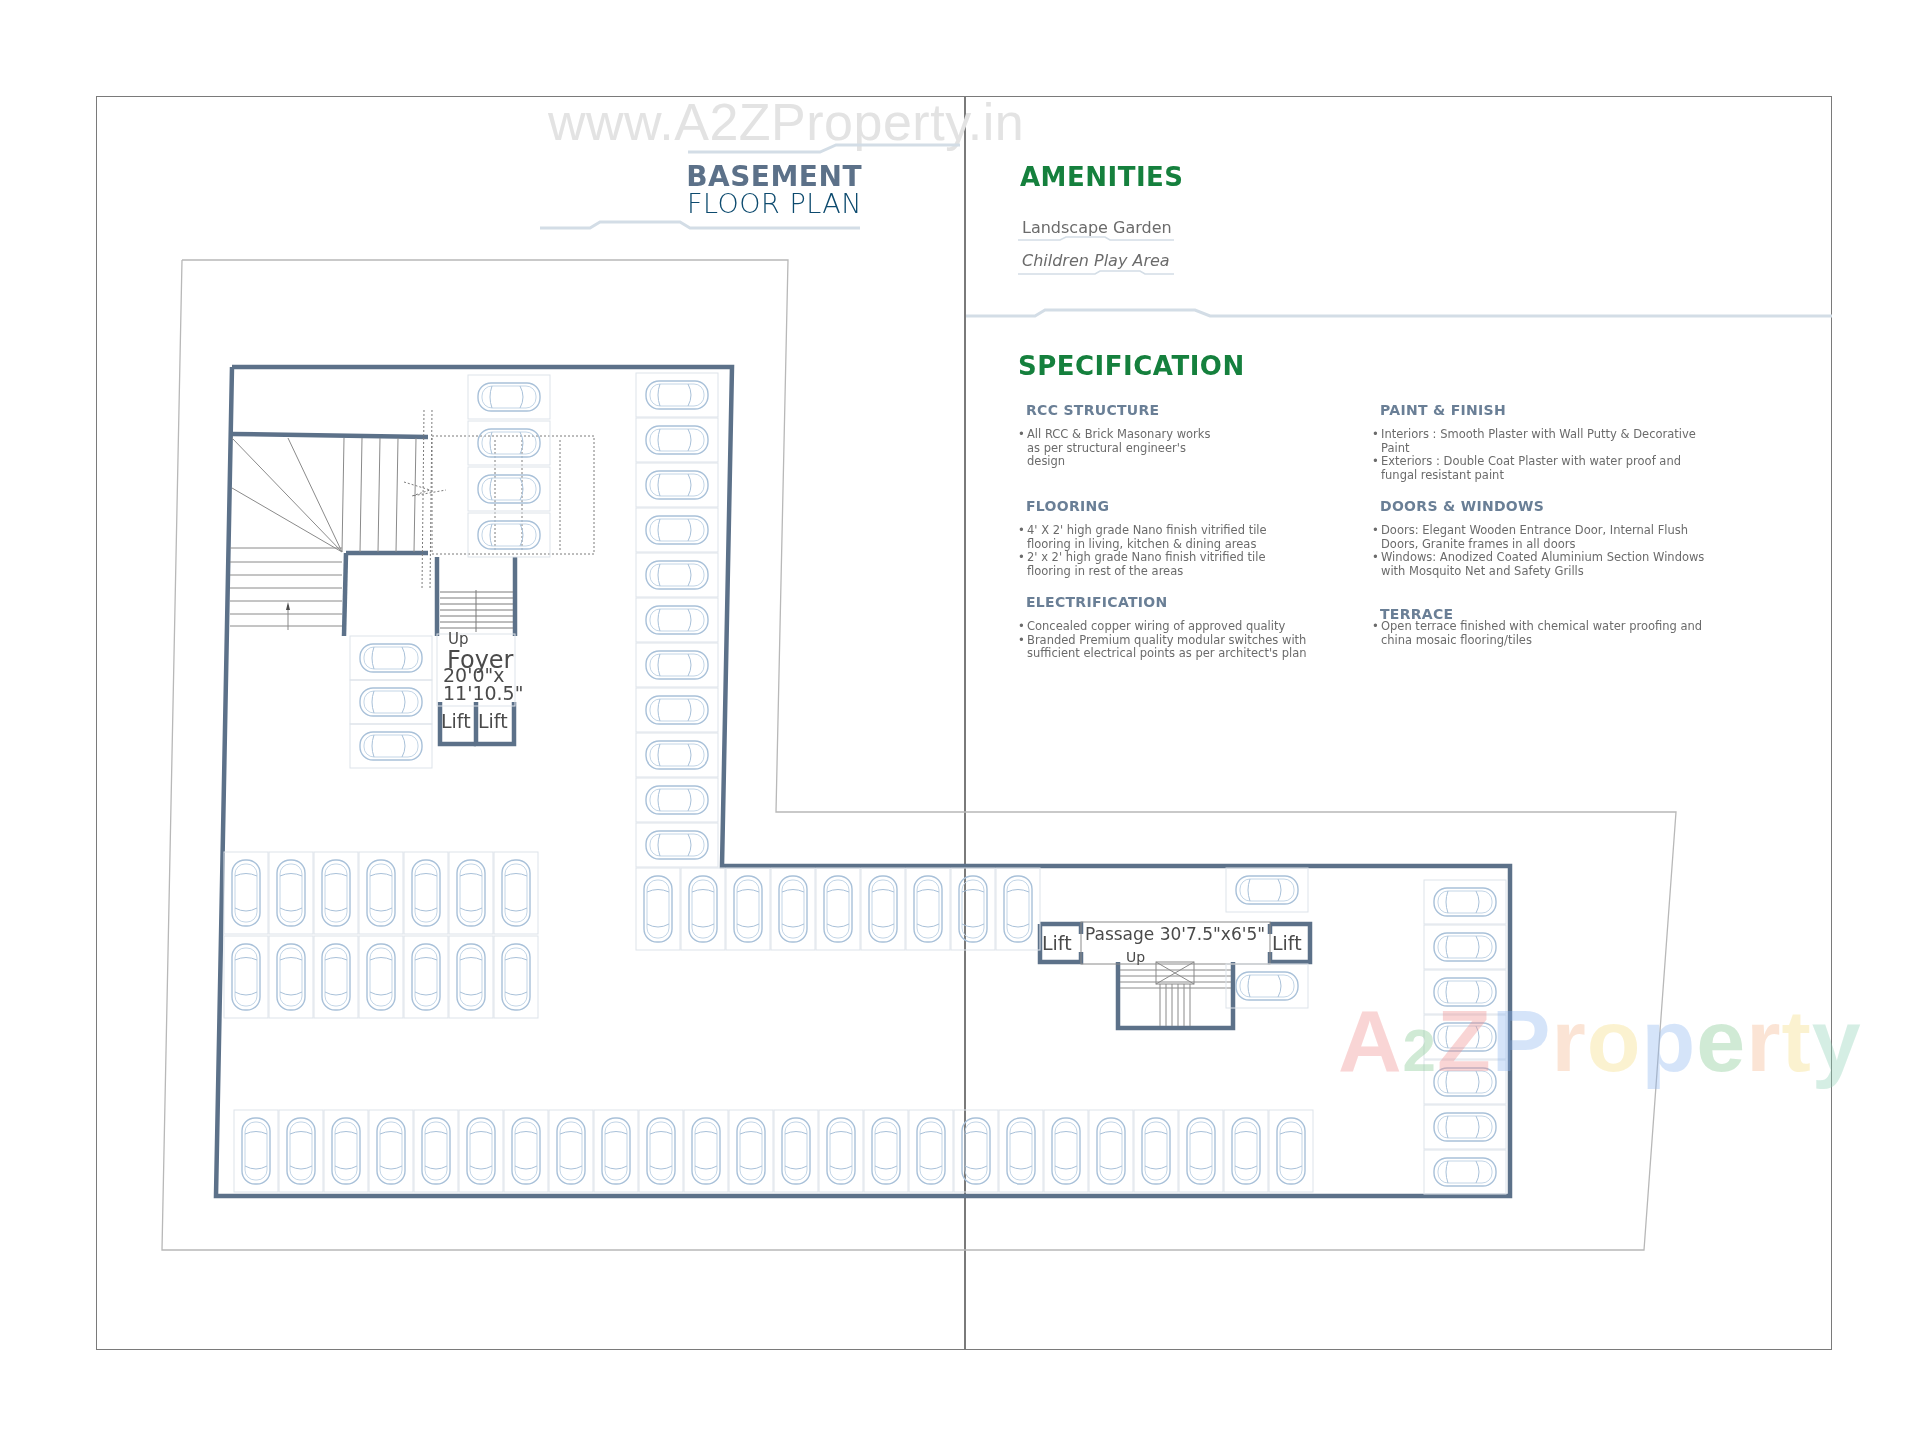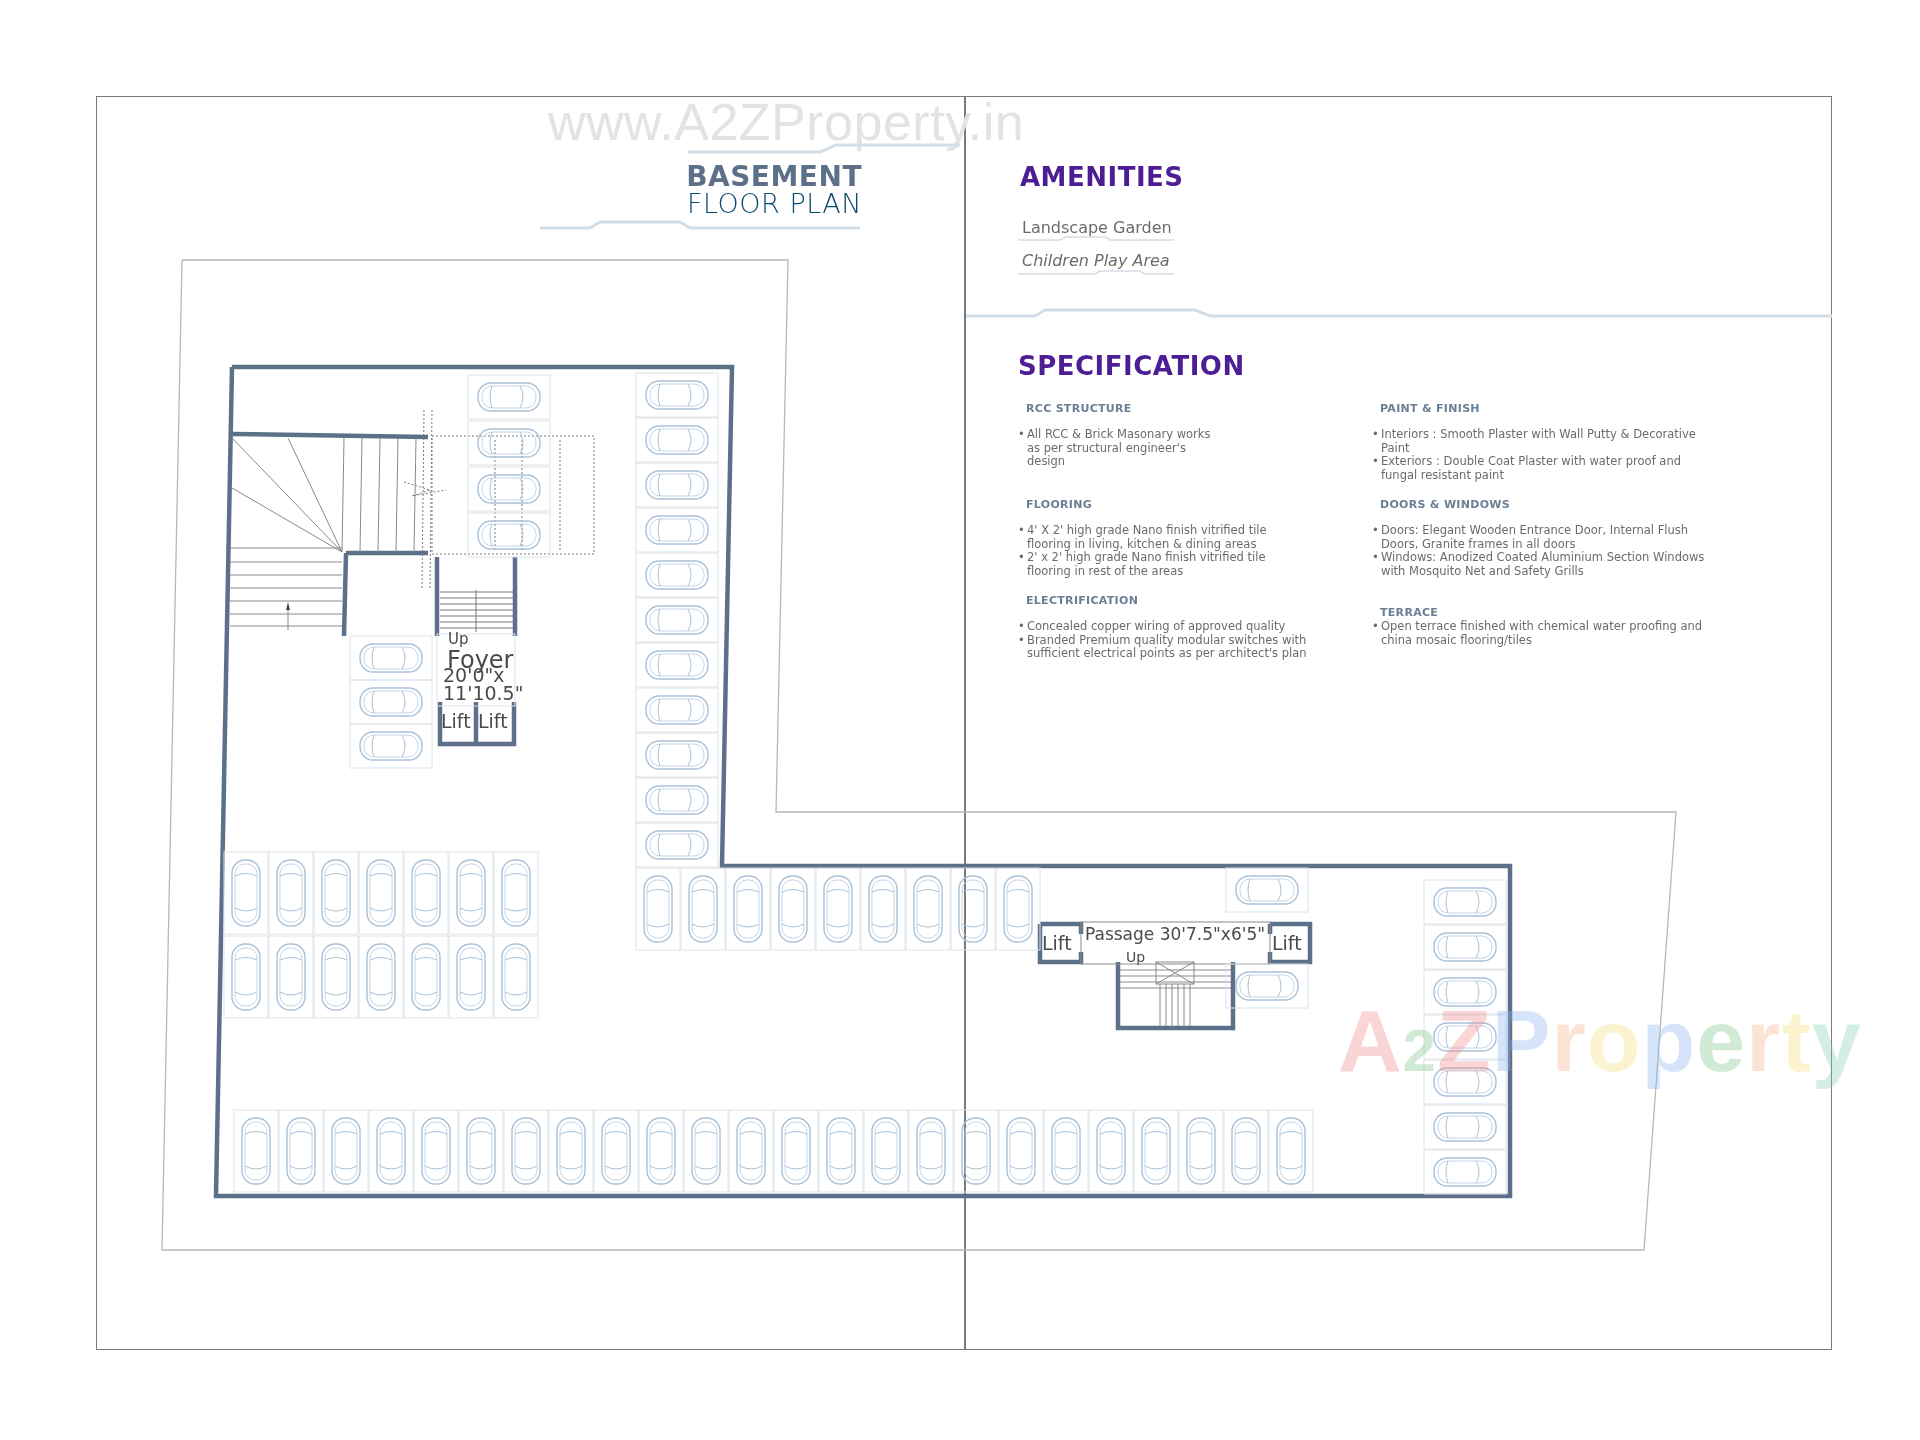--- a/index.html
+++ b/index.html
@@ -2,23 +2,23 @@
 <html><head>
 <meta charset="utf-8">
 <style>
   html, body { margin:0; padding:0; background:#ffffff; }
   body { width:1920px; height:1440px; position:relative; overflow:hidden; font-family:"Liberation Sans", sans-serif; }
   .frame { position:absolute; left:96px; top:96px; width:1736px; height:1254px; border:1.5px solid #7a7a7a; box-sizing:border-box; }
   .divider-v { position:absolute; left:964px; top:96px; width:1.5px; height:1254px; background:#7a7a7a; }
   .watermark-url { position:absolute; left:548px; top:92px; font-size:52px; color:#e3e3e3; letter-spacing:0.5px; font-family:"Liberation Sans", sans-serif; white-space:nowrap;text-align:right; }
   .title-1 { position:absolute; left:560px; top:160px; width:302px; text-align:right; font-size:28px; font-weight:bold; color:#5c7189; letter-spacing:0.5px; font-family:"DejaVu Sans", sans-serif; }
   .title-2 { position:absolute; left:560px; top:188px; width:302px; text-align:right; font-size:27px; color:#0c4a6e; letter-spacing:0.5px; font-family:"DejaVu Sans", sans-serif; font-weight:300; }
-  .heading { position:absolute; font-size:26px; font-weight:bold; color:#4c1d95; letter-spacing:0.5px; font-family:"DejaVu Sans", sans-serif; }
+  .heading { position:absolute; font-size:26px; font-weight:bold; color:#15803d; letter-spacing:0.5px; font-family:"DejaVu Sans", sans-serif; }
   .amenity { position:absolute; left:1022px; font-size:16px; color:#6b6b6b; font-family:"DejaVu Sans", sans-serif; }
-  .sec-h { position:absolute; font-size:11px; font-weight:bold; color:#6a7f96; letter-spacing:0.3px; font-family:"DejaVu Sans", sans-serif; }
+  .sec-h { position:absolute; font-size:14px; font-weight:bold; color:#6a7f96; letter-spacing:0.3px; font-family:"DejaVu Sans", sans-serif; }
   .sec-list { position:absolute; margin:0; padding:0; list-style:none; font-size:11.5px; color:#6b6b6b; line-height:13.5px; font-family:"DejaVu Sans", sans-serif; }
   .sec-list li { position:relative; padding-left:9px; }
   .sec-list li::before { content:"•"; position:absolute; left:0; top:0; color:#6b6b6b; }
   .plan-svg { position:absolute; left:0; top:0; }
   .lbl { position:absolute; color:#4a4a4a; font-family:"DejaVu Sans", sans-serif; white-space:nowrap; line-height:1; }
   .a2z { position:absolute; left:1338px; top:990px; font-size:88px; font-weight:bold; font-family:"Liberation Sans", sans-serif; opacity:0.35; white-space:nowrap; letter-spacing:1px; }
 </style>
 </head>
 <body>
 

